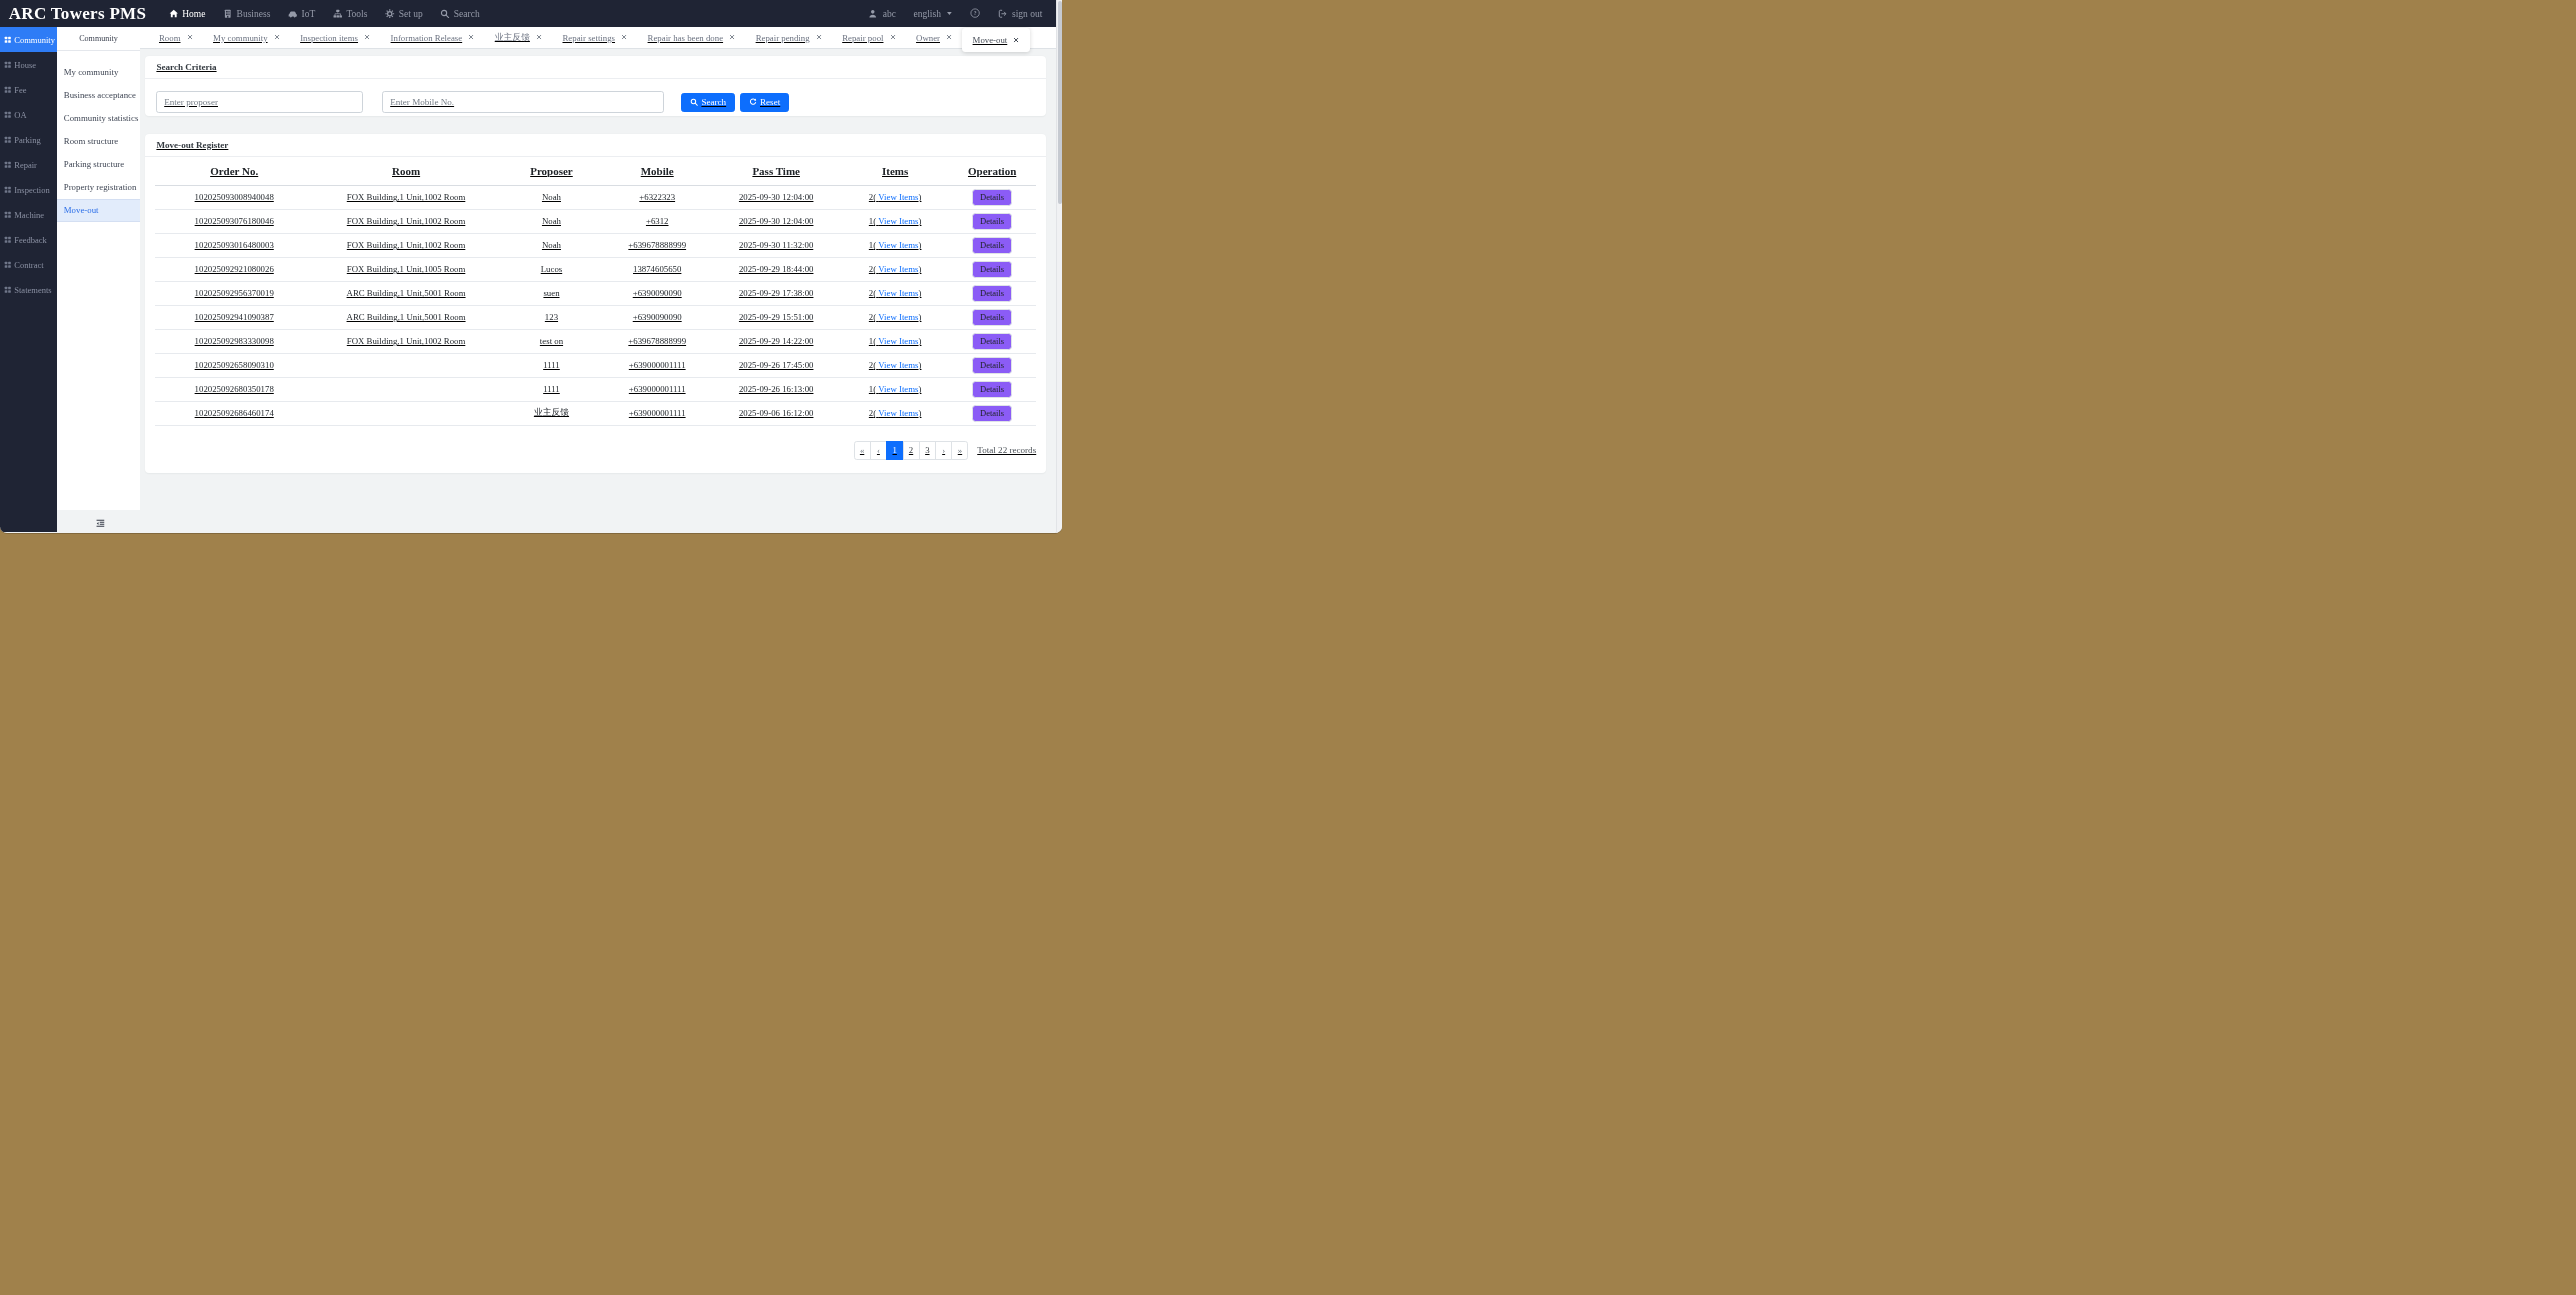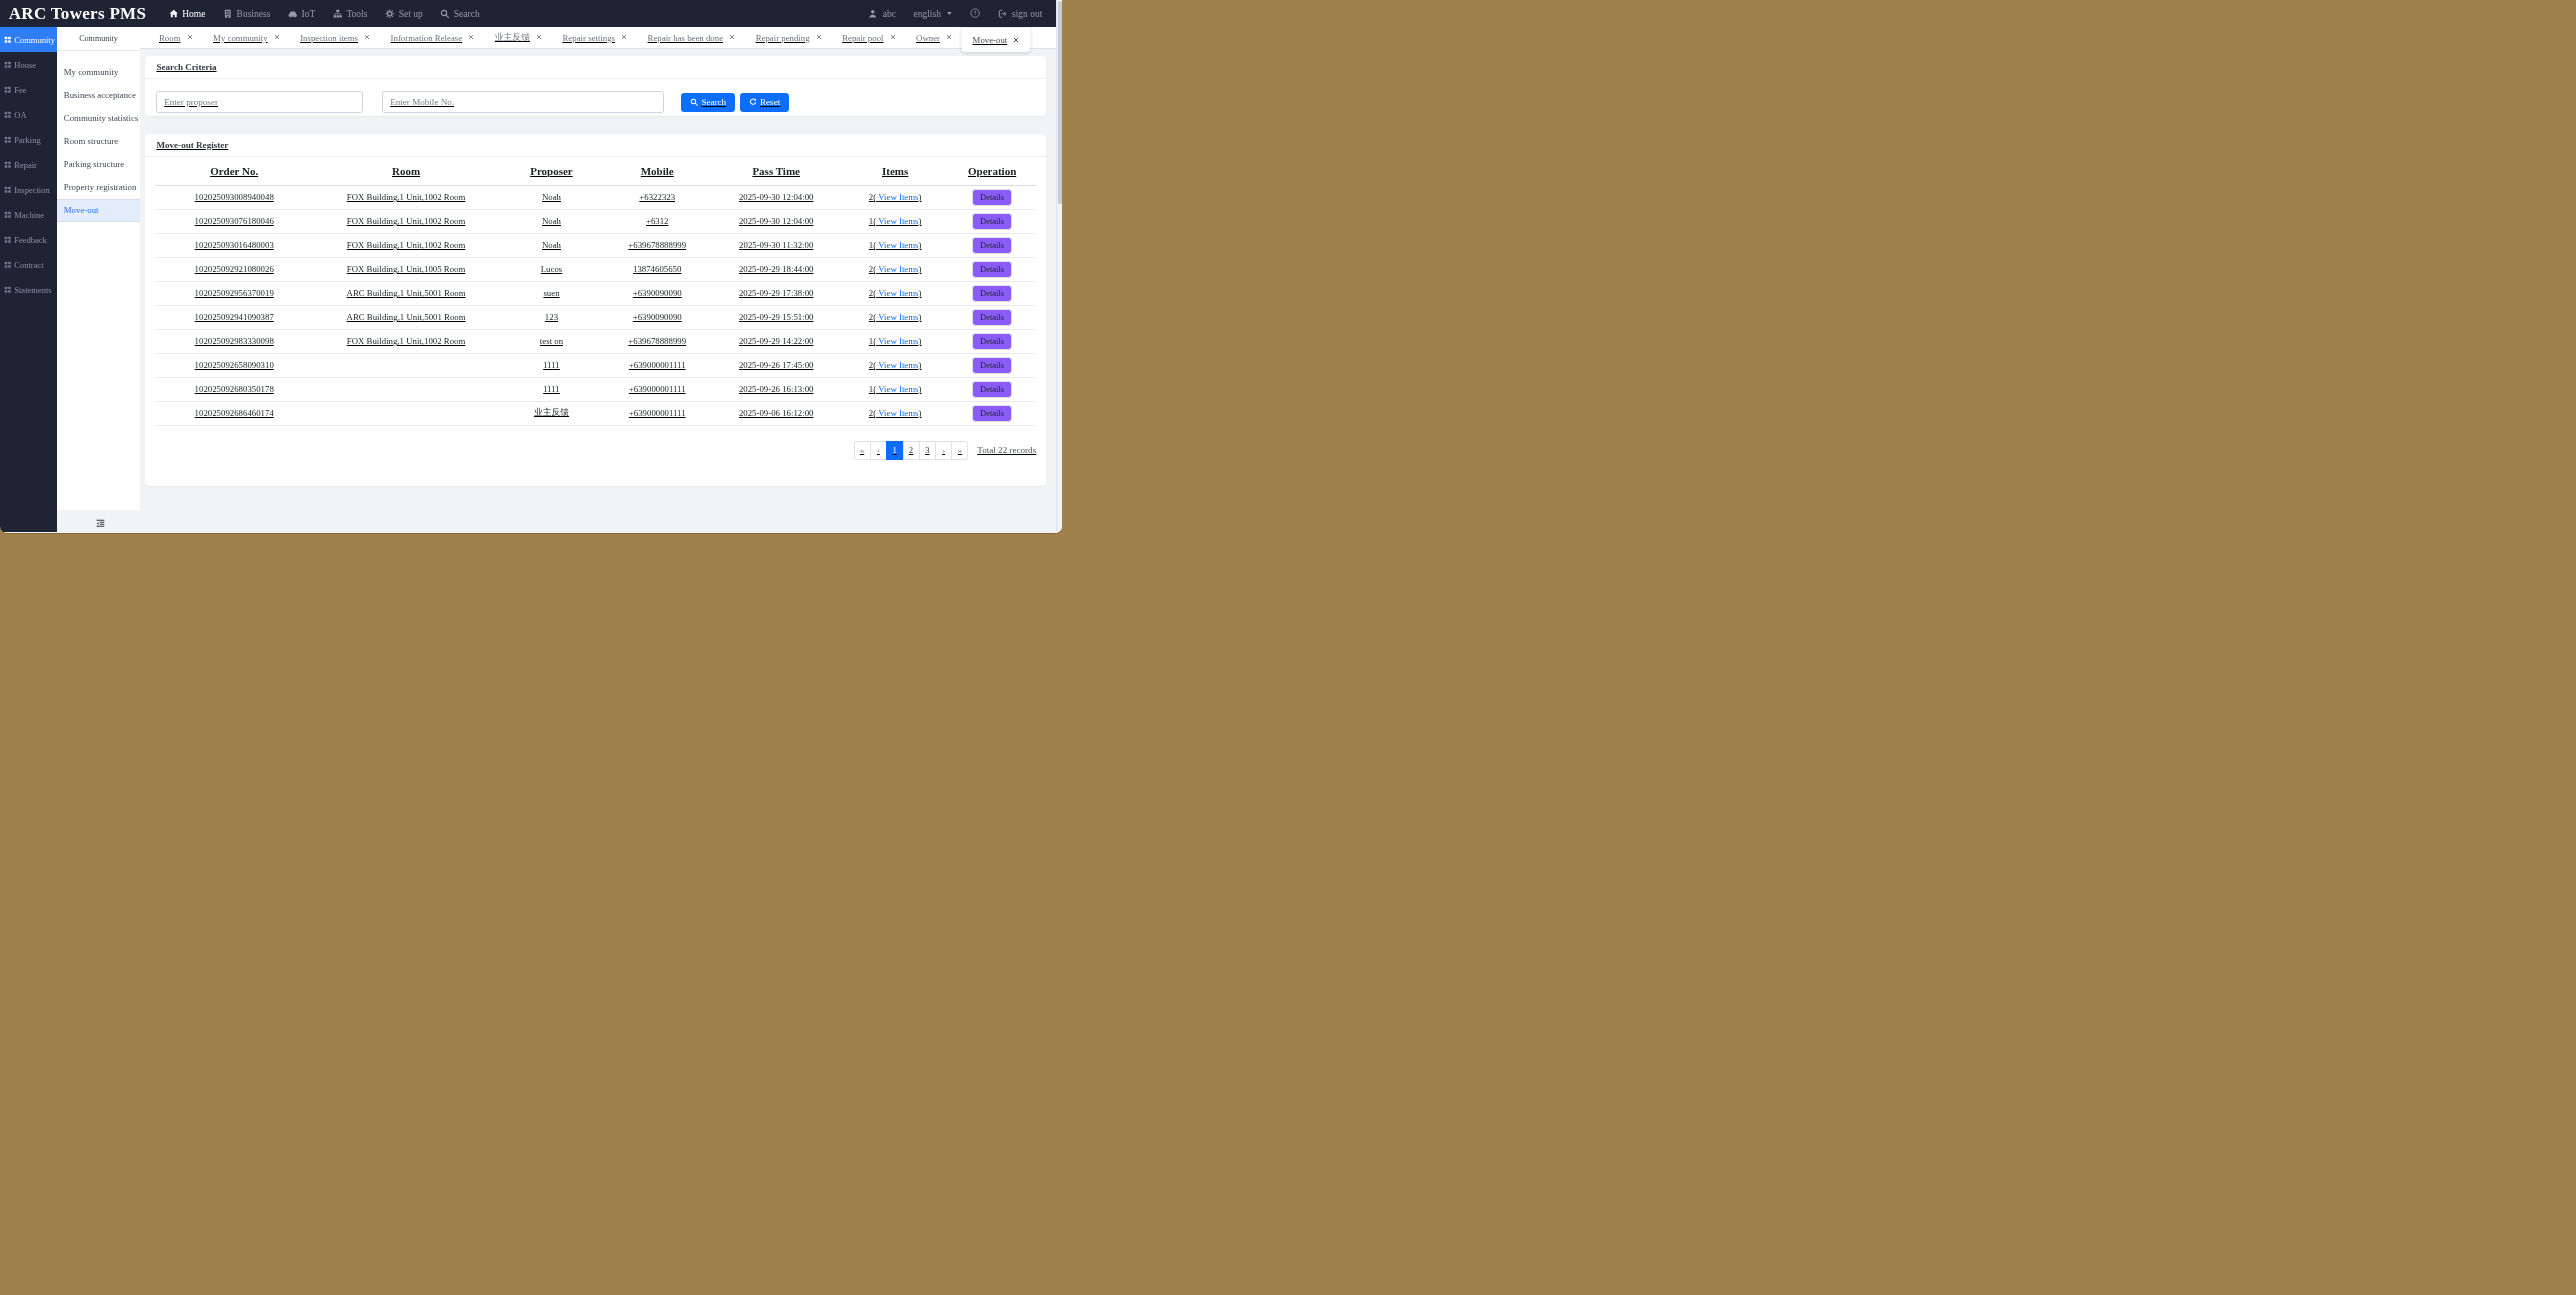--- a/index.html
+++ b/index.html
@@ -72,21 +72,21 @@
   .input-proposer { width:207px; margin-right:19px; }
   .input-mobile { width:282px; }
   .btn-primary { height:19.6px; display:inline-flex; align-items:center; gap:3.4px; padding:0 7.5px;
                  background:#0d6efd; border:0.7px solid #0d6efd; color:#fff; border-radius:2.7px;
                  font-size:9.1px; font-family:inherit; cursor:pointer; }
   .btn-primary svg { width:8.1px; height:8.1px; }
   .btn-search { margin-left:17px; }
   .btn-reset { margin-left:5.4px; }
 
   
-  .register-card { padding-bottom:21px; }
+  .register-card { padding-bottom:8px; }
   .table-wrap { padding:0 9.5px; }
   table { width:100%; border-collapse:collapse; }
   thead th { height:28.5px; font-size:11px; font-weight:bold; color:#212529; text-align:center;
              border-bottom:1.4px solid #d9dde2; vertical-align:middle; }
   tbody td { height:24px; font-size:8.8px; color:#24292e; text-align:center;
              border-bottom:0.7px solid #e7eaee; vertical-align:middle; white-space:nowrap; }
   a.view-link { color:#0d6efd; text-decoration:none; cursor:pointer; }
   .btn-details { padding:2.7px 6.8px; font-size:8.5px; font-family:inherit; color:#212529;
                  background:#8b5cf6; border:0.7px solid #dfe3e7; border-radius:3.4px; cursor:pointer; }
 

